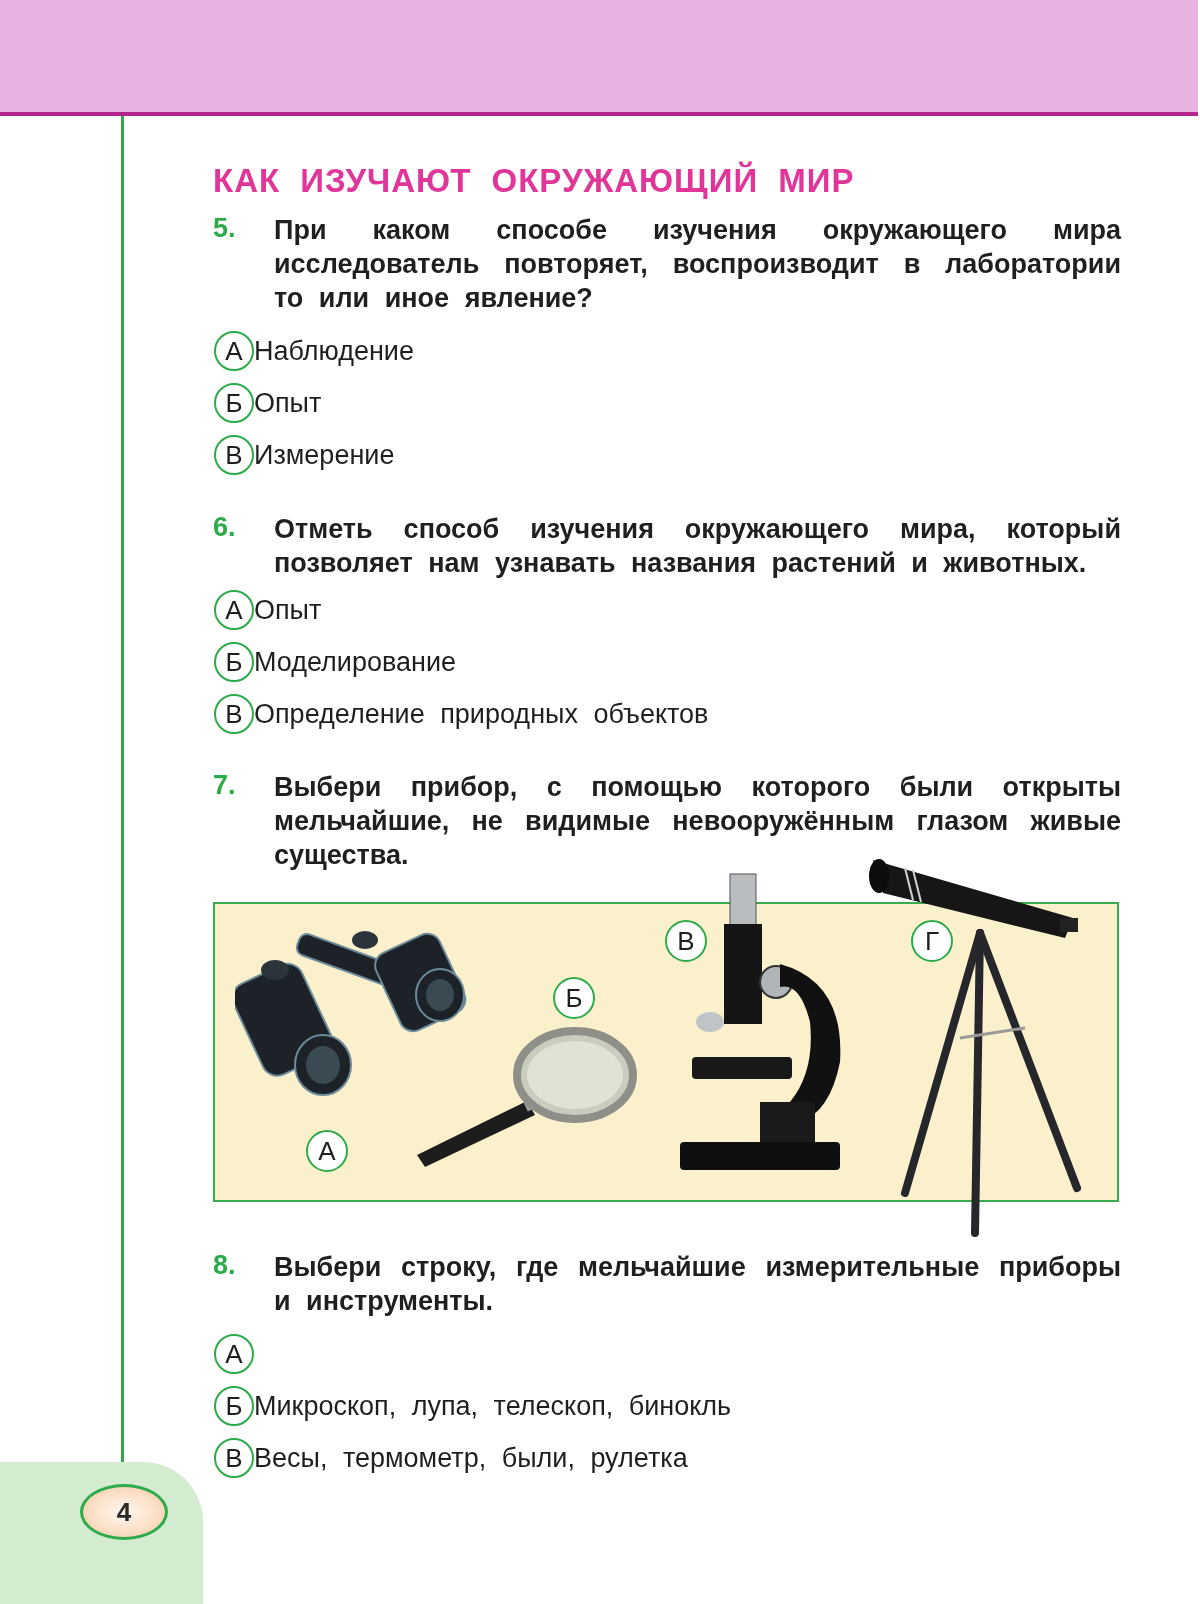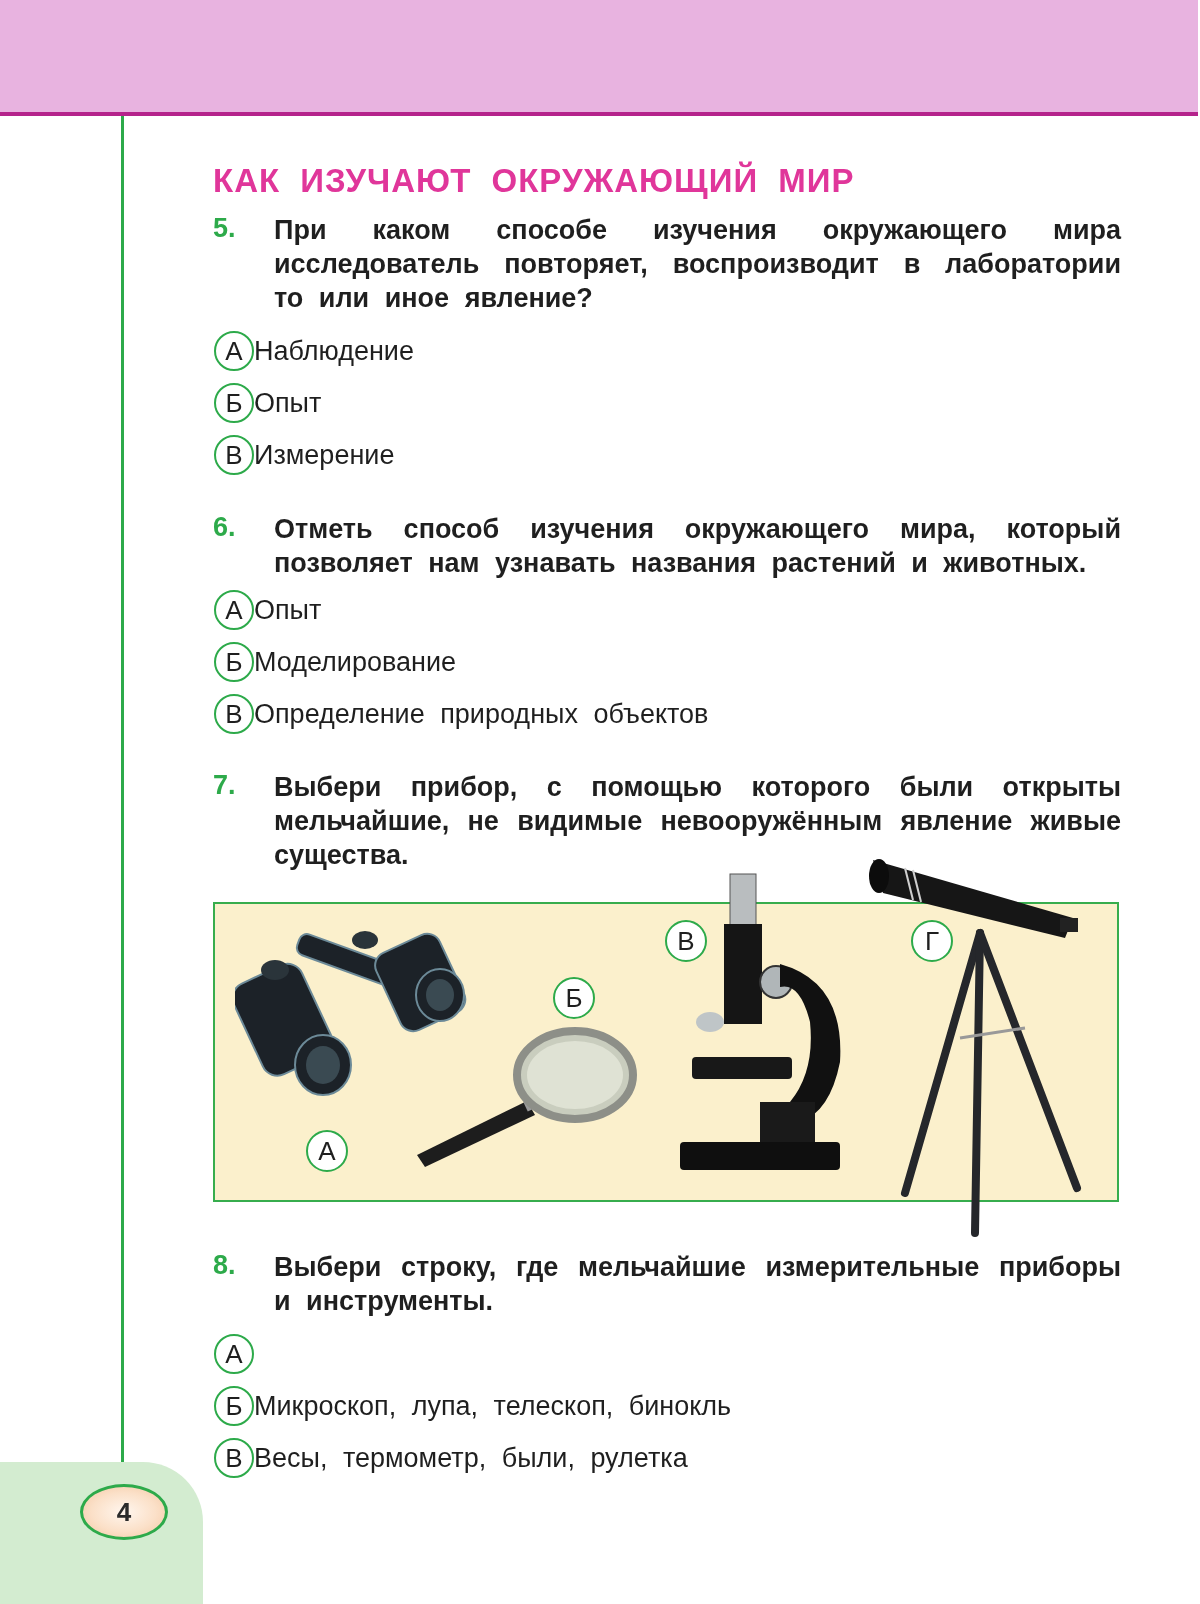--- a/index.html
+++ b/index.html
@@ -65,21 +65,21 @@
     <div class="opt-label">Моделирование</div>
   </div>
   <div class="opt">
     <div class="opt-circle">В</div>
     <div class="opt-label">Определение природных объектов</div>
   </div>
 </div>
 
 <div class="q" style="top:770px;">
   <div class="q-num">7.</div>
-  <div class="q-text">Выбери прибор, с помощью которого были открыты мельчайшие, не видимые невооружённым явление живые существа.</div>
+  <div class="q-text">Выбери прибор, с помощью которого были открыты мельчайшие, не видимые невооружённым глазом живые существа.</div>
 </div>
 
 <div class="img-box"></div>
 
 <svg class="pic" style="left:235px;top:920px;" width="250" height="200" viewBox="0 0 250 200">
   <g fill="#1c2228" stroke="#6c8a98" stroke-width="2">
     <rect x="60" y="30" width="110" height="22" rx="8" transform="rotate(20 115 41)"></rect>
     <rect x="150" y="20" width="70" height="85" rx="14" transform="rotate(-25 185 62)"></rect>
     <ellipse cx="205" cy="75" rx="24" ry="26"></ellipse>
     <rect x="10" y="50" width="75" height="100" rx="16" transform="rotate(-25 47 100)"></rect>

